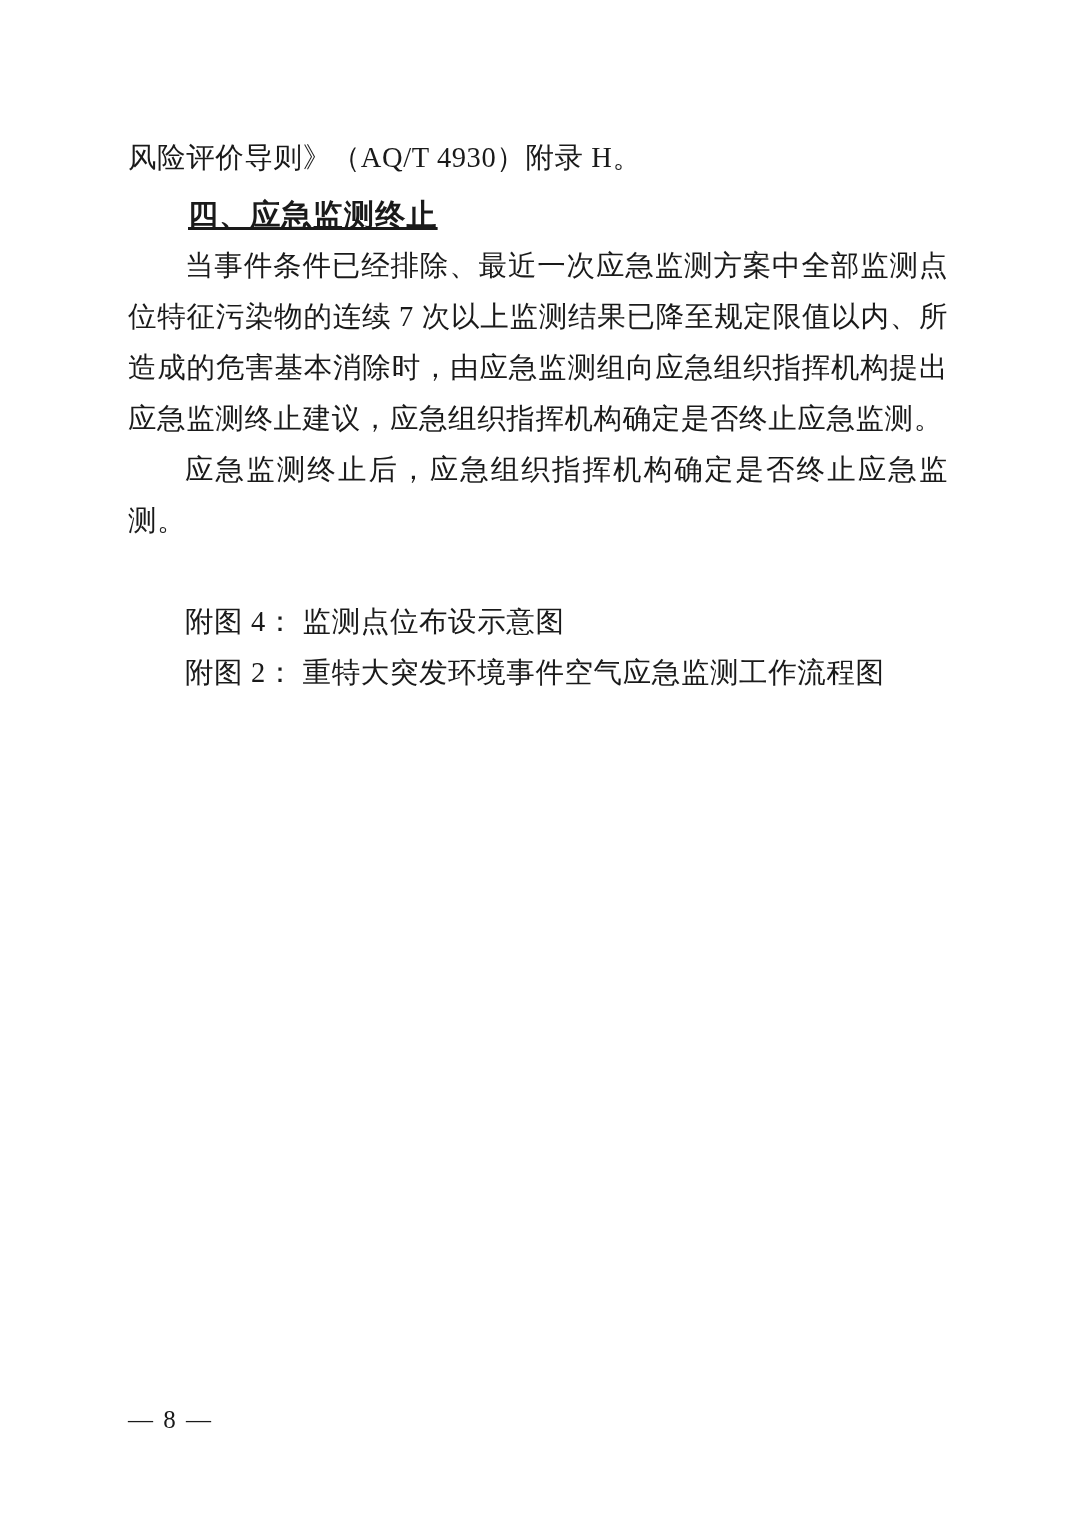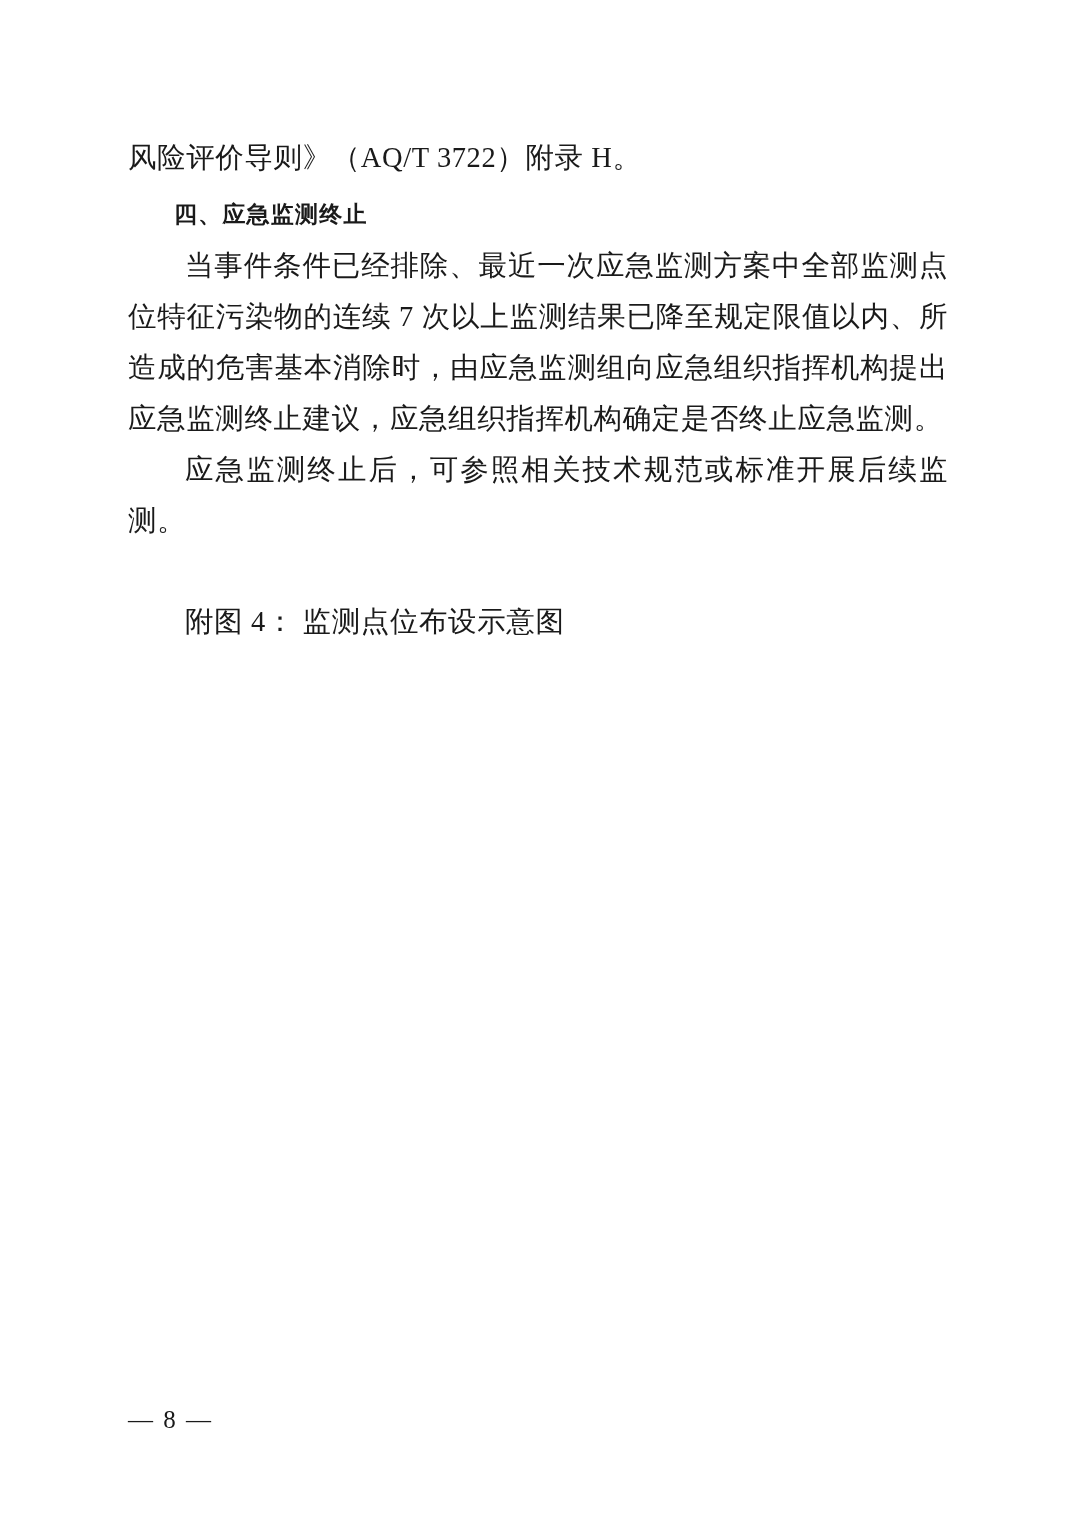--- a/index.html
+++ b/index.html
@@ -28,27 +28,28 @@
     line-height: 51px;
     letter-spacing: 0.6px;
     text-align: justify;
     text-justify: inter-ideograph;
     margin: 0;
   }
   .para-indent {
     text-indent: 2em;
   }
   .heading {
-    font-size: 23px;
+    font-size: 30px;
     line-height: 51px;
     font-weight: bold;
     letter-spacing: 1.2px;
     text-indent: 2em;
     margin: 0;
     padding-top: 6px;
+    text-decoration: underline;
   }
   .spacer-lg { height: 50px; }
   .fig-line {
     font-size: 28.5px;
     line-height: 51px;
     letter-spacing: 0.6px;
     text-indent: 2em;
     margin: 0;
   }
   .footer {
@@ -61,29 +62,30 @@
     font-family: "Liberation Serif", "DejaVu Serif", serif;
   }
 </style>
 </head>
 <body>
 
 <div class="page">
 
   <div class="content">
 
-    <p class="para">风险评价导则》（AQ/T 3722）附录 H。</p>
+    <p class="para">风险评价导则》（AQ/T 4930）附录 H。</p>
 
     <h2 class="heading">四、应急监测终止</h2>
 
     <p class="para para-indent">当事件条件已经排除、最近一次应急监测方案中全部监测点位特征污染物的连续 7 次以上监测结果已降至规定限值以内、所造成的危害基本消除时，由应急监测组向应急组织指挥机构提出应急监测终止建议，应急组织指挥机构确定是否终止应急监测。</p>
 
-    <p class="para para-indent">应急监测终止后，可参照相关技术规范或标准开展后续监测。</p>
+    <p class="para para-indent">应急监测终止后，应急组织指挥机构确定是否终止应急监测。</p>
 
     <div class="spacer-lg"></div>
 
     <p class="fig-line">附图 4： 监测点位布设示意图</p>
+    <p class="fig-line">附图 2： 重特大突发环境事件空气应急监测工作流程图</p>
 
   </div>
 
   <div class="footer">— 8 —</div>
 
 </div>
 
 </body></html>

